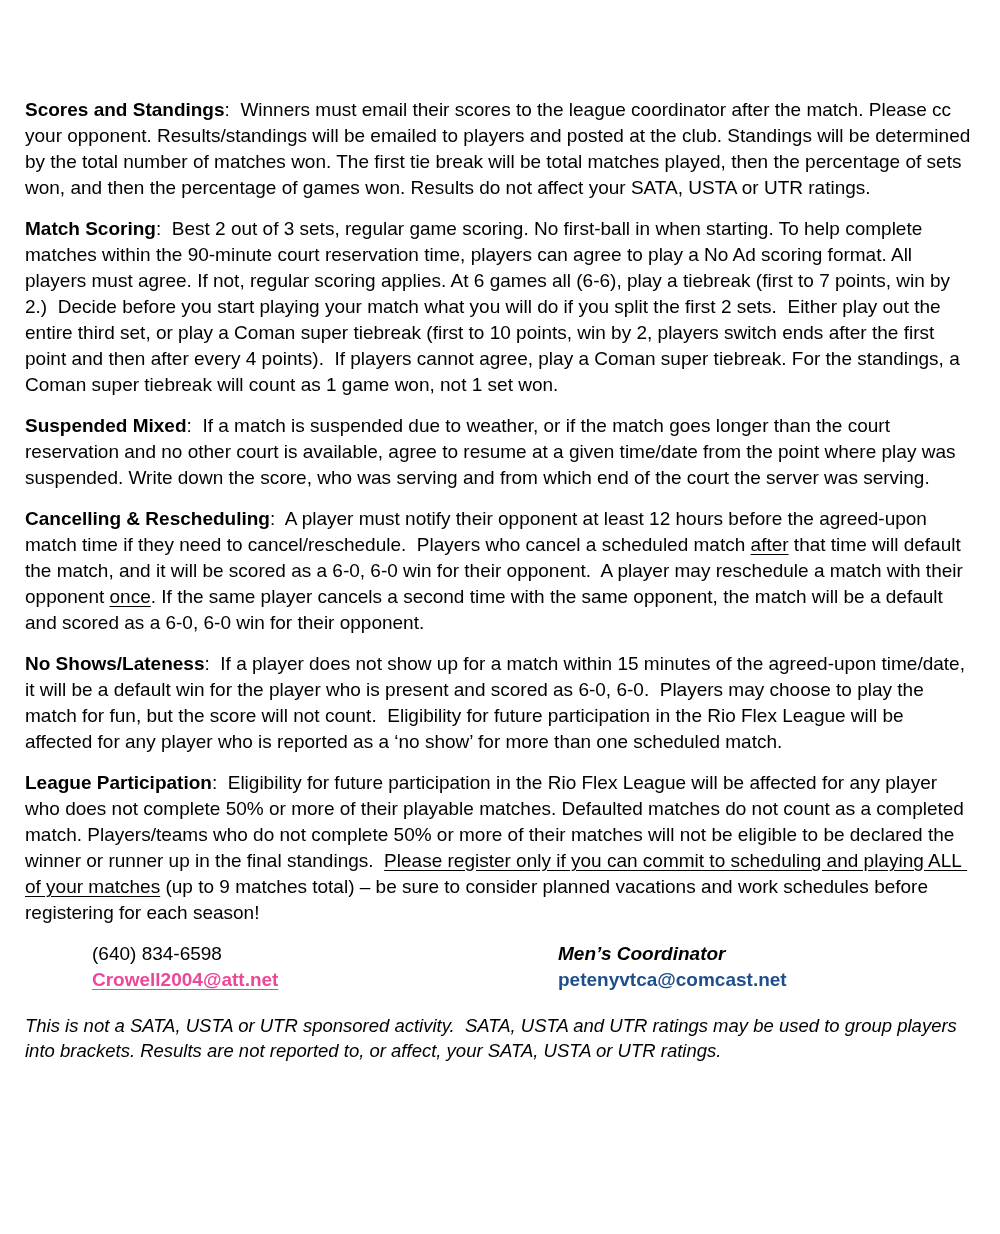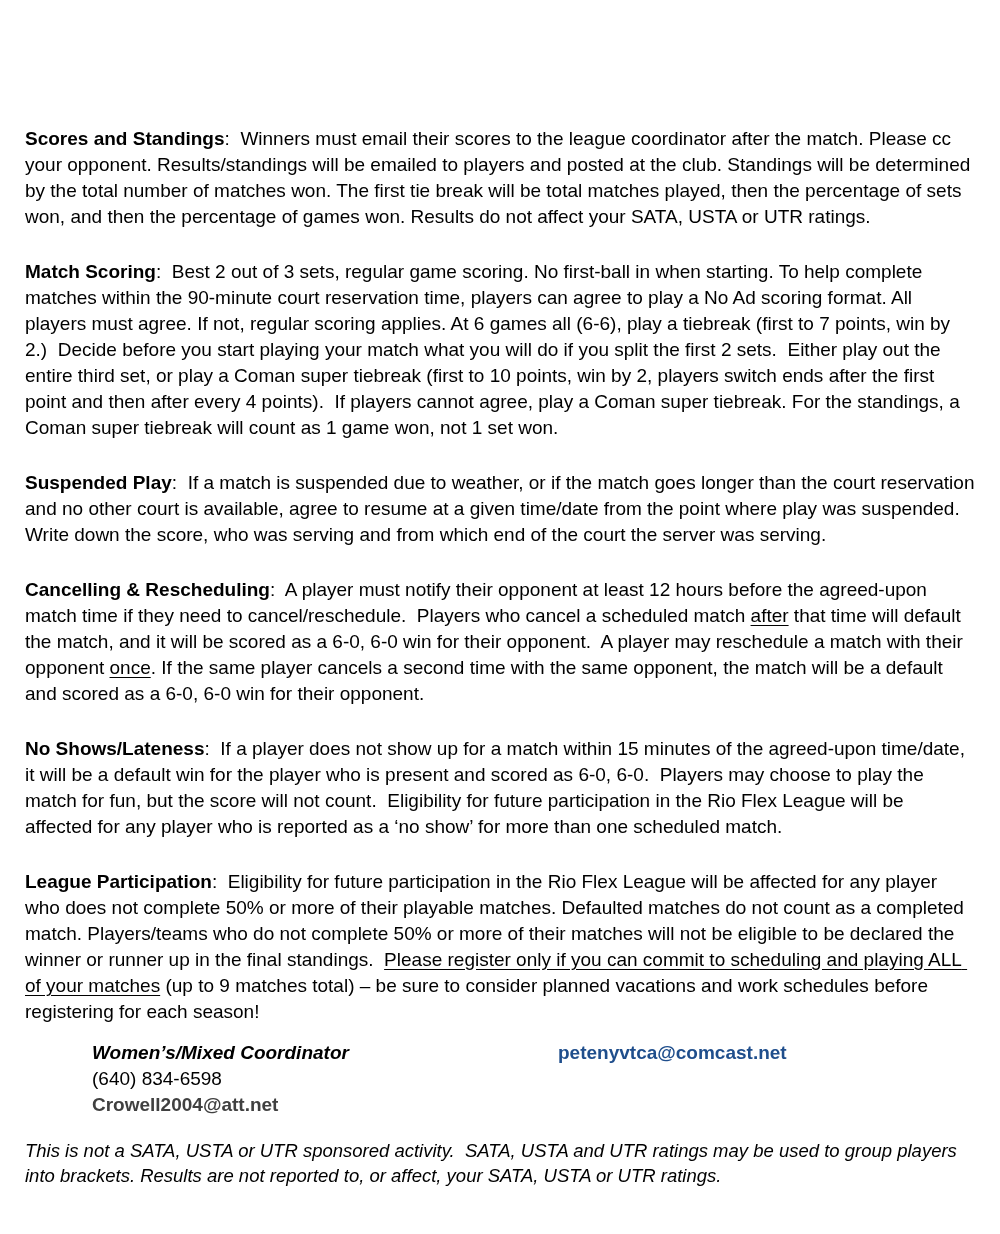--- a/index.html
+++ b/index.html
@@ -10,60 +10,59 @@
     font-family: "Liberation Sans", sans-serif;
     color: #000000;
     padding: 97px 25px 0 25px;
     overflow: hidden;
   }
   .para {
     font-size: 19px;
     line-height: 26px;
     margin-bottom: 15px;
     white-space: pre-wrap;
-    margin-top: 29px;
   }
   .para b { font-weight: bold; }
   .u { text-decoration: underline; text-underline-offset: 3px; }
   .coords {
     display: flex;
     padding-left: 67px;
     font-size: 19px;
     line-height: 26px;
   }
   .coords .col-left { width: 466px; }
   .coords .coord-title { font-weight: bold; font-style: italic; }
   .coords .coord-line { display: block; }
   a.email { font-weight: bold; text-decoration: none; cursor: pointer; }
-  a.email-left { color: #404040; text-underline-offset: 3px; }
+  a.email-left { color: #ec4899; text-decoration: underline; text-underline-offset: 3px; }
   a.email-right { color: #1F4E8C; }
   .disclaimer {
     font-size: 18.5px;
     line-height: 25px;
     font-style: italic;
     margin-top: 20px;
     white-space: pre-wrap;
   }
 </style>
 </head>
 <body>
 
 <div id="sections">
     <p class="para"><b>Scores and Standings</b><span>:  </span><span>Winners must email their scores to the league coordinator after the match. Please cc your opponent. Results/standings will be emailed to players and posted at the club. Standings will be determined by the total number of matches won. The first tie break will be total matches played, then the percentage of sets won, and then the percentage of games won. Results do not affect your SATA, USTA or UTR ratings.</span></p>
     <p class="para"><b>Match Scoring</b><span>:  </span><span>Best 2 out of 3 sets, regular game scoring. No first-ball in when starting. To help complete matches within the 90-minute court reservation time, players can agree to play a No Ad scoring format. All players must agree. If not, regular scoring applies. At 6 games all (6-6), play a tiebreak (first to 7 points, win by 2.)  Decide before you start playing your match what you will do if you split the first 2 sets.  Either play out the entire third set, or play a Coman super tiebreak (first to 10 points, win by 2, players switch ends after the first point and then after every 4 points).  If players cannot agree, play a Coman super tiebreak. For the standings, a Coman super tiebreak will count as 1 game won, not 1 set won.</span></p>
-    <p class="para"><b>Suspended Play</b><span>:  </span><span>If a match is suspended due to weather, or if the match goes longer than the court reservation and no other court is available, agree to resume at a given time/date from the point where play was suspended. Write down the score, who was serving and from which end of the court the server was serving.</span></p>
+    <p class="para"><b>Suspended Mixed</b><span>:  </span><span>If a match is suspended due to weather, or if the match goes longer than the court reservation and no other court is available, agree to resume at a given time/date from the point where play was suspended. Write down the score, who was serving and from which end of the court the server was serving.</span></p>
     <p class="para"><b>Cancelling &amp; Rescheduling</b><span>:  </span><span>A player must notify their opponent at least 12 hours before the agreed-upon match time if they need to cancel/reschedule.  Players who cancel a scheduled match </span><span class="u">after</span><span> that time will default the match, and it will be scored as a 6-0, 6-0 win for their opponent.  A player may reschedule a match with their opponent </span><span class="u">once</span><span>. If the same player cancels a second time with the same opponent, the match will be a default and scored as a 6-0, 6-0 win for their opponent.</span></p>
     <p class="para"><b>No Shows/Lateness</b><span>:  </span><span>If a player does not show up for a match within 15 minutes of the agreed-upon time/date, it will be a default win for the player who is present and scored as 6-0, 6-0.  Players may choose to play the match for fun, but the score will not count.  Eligibility for future participation in the Rio Flex League will be affected for any player who is reported as a ‘no show’ for more than one scheduled match.</span></p>
     <p class="para"><b>League Participation</b><span>:  </span><span>Eligibility for future participation in the Rio Flex League will be affected for any player who does not complete 50% or more of their playable matches. Defaulted matches do not count as a completed match. Players/teams who do not complete 50% or more of their matches will not be eligible to be declared the winner or runner up in the final standings.  </span><span class="u">Please register only if you can commit to scheduling and playing ALL of your matches</span><span> (up to 9 matches total) – be sure to consider planned vacations and work schedules before registering for each season!</span></p>
   </div>
 
 <div class="coords">
   <div class="col-left">
-    <span class="coord-line coord-title">Women’s/Mixed Coordinator</span>
     <span class="coord-line">(640) 834-6598</span>
     <a class="email email-left">Crowell2004@att.net</a>
   </div>
   <div class="col-right">
+    <span class="coord-line coord-title">Men’s Coordinator</span>
     <a class="email email-right">petenyvtca@comcast.net</a>
   </div>
 </div>
 
 <p class="disclaimer">This is not a SATA, USTA or UTR sponsored activity.  SATA, USTA and UTR ratings may be used to group players into brackets. Results are not reported to, or affect, your SATA, USTA or UTR ratings.</p>
 
 </body></html>

